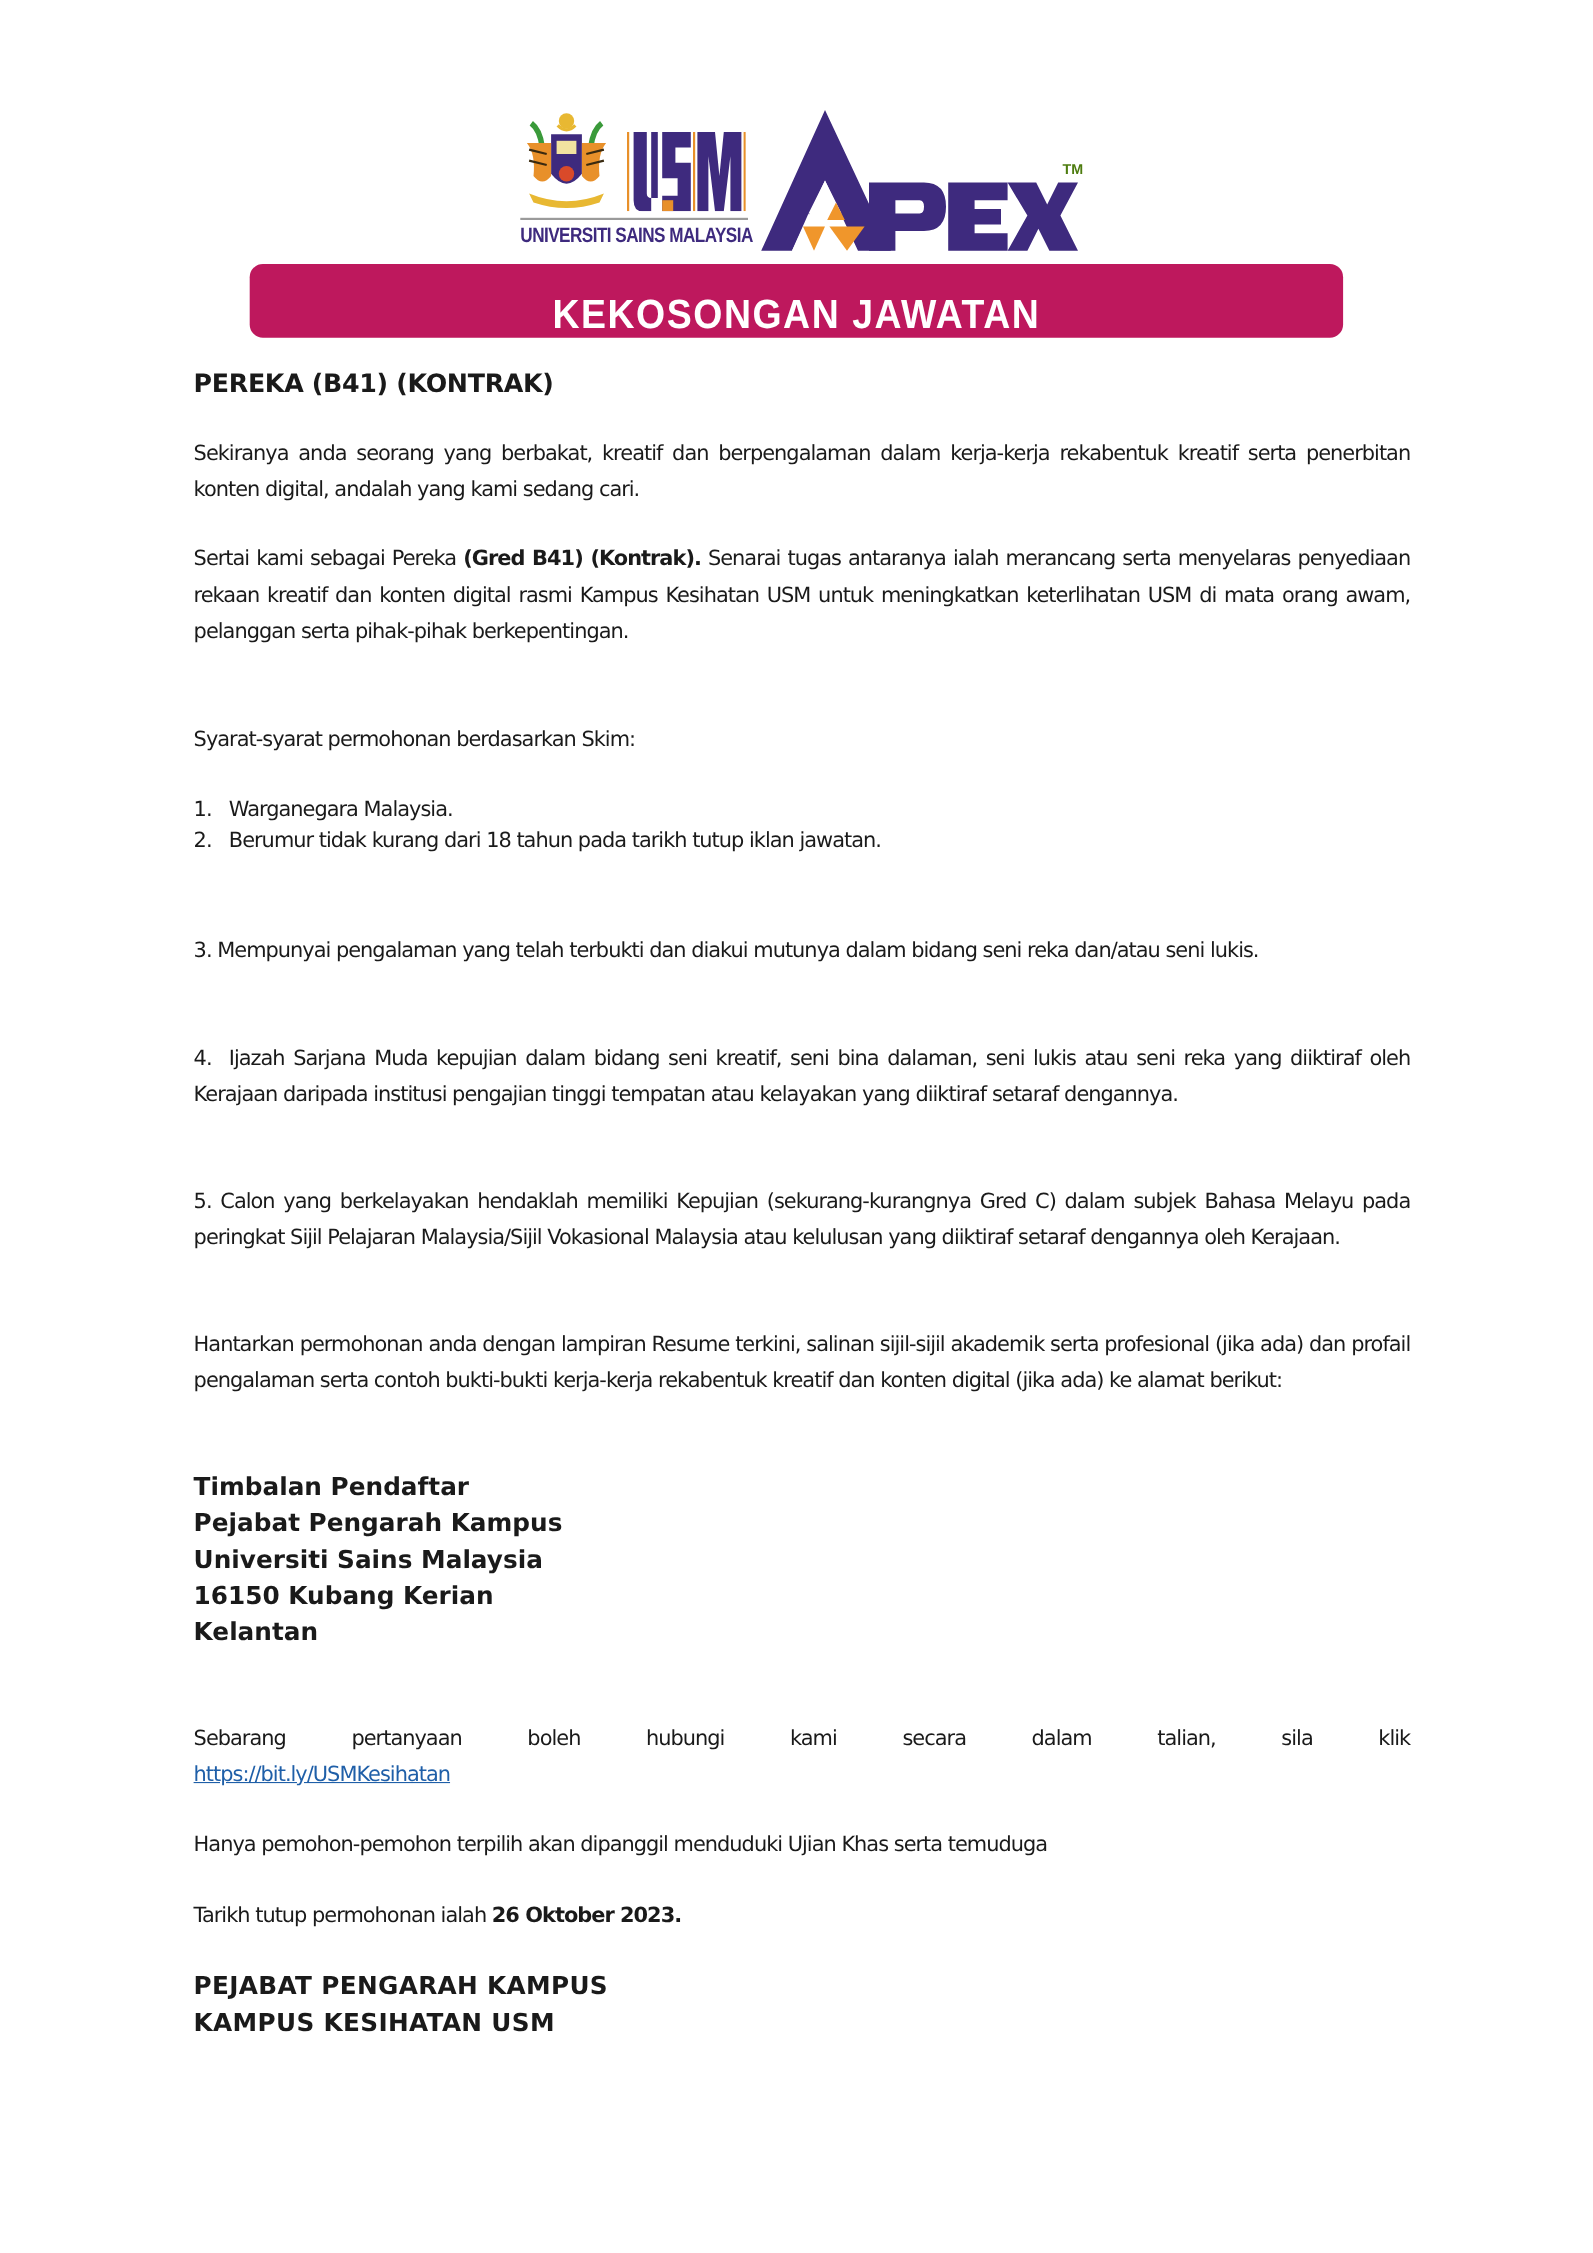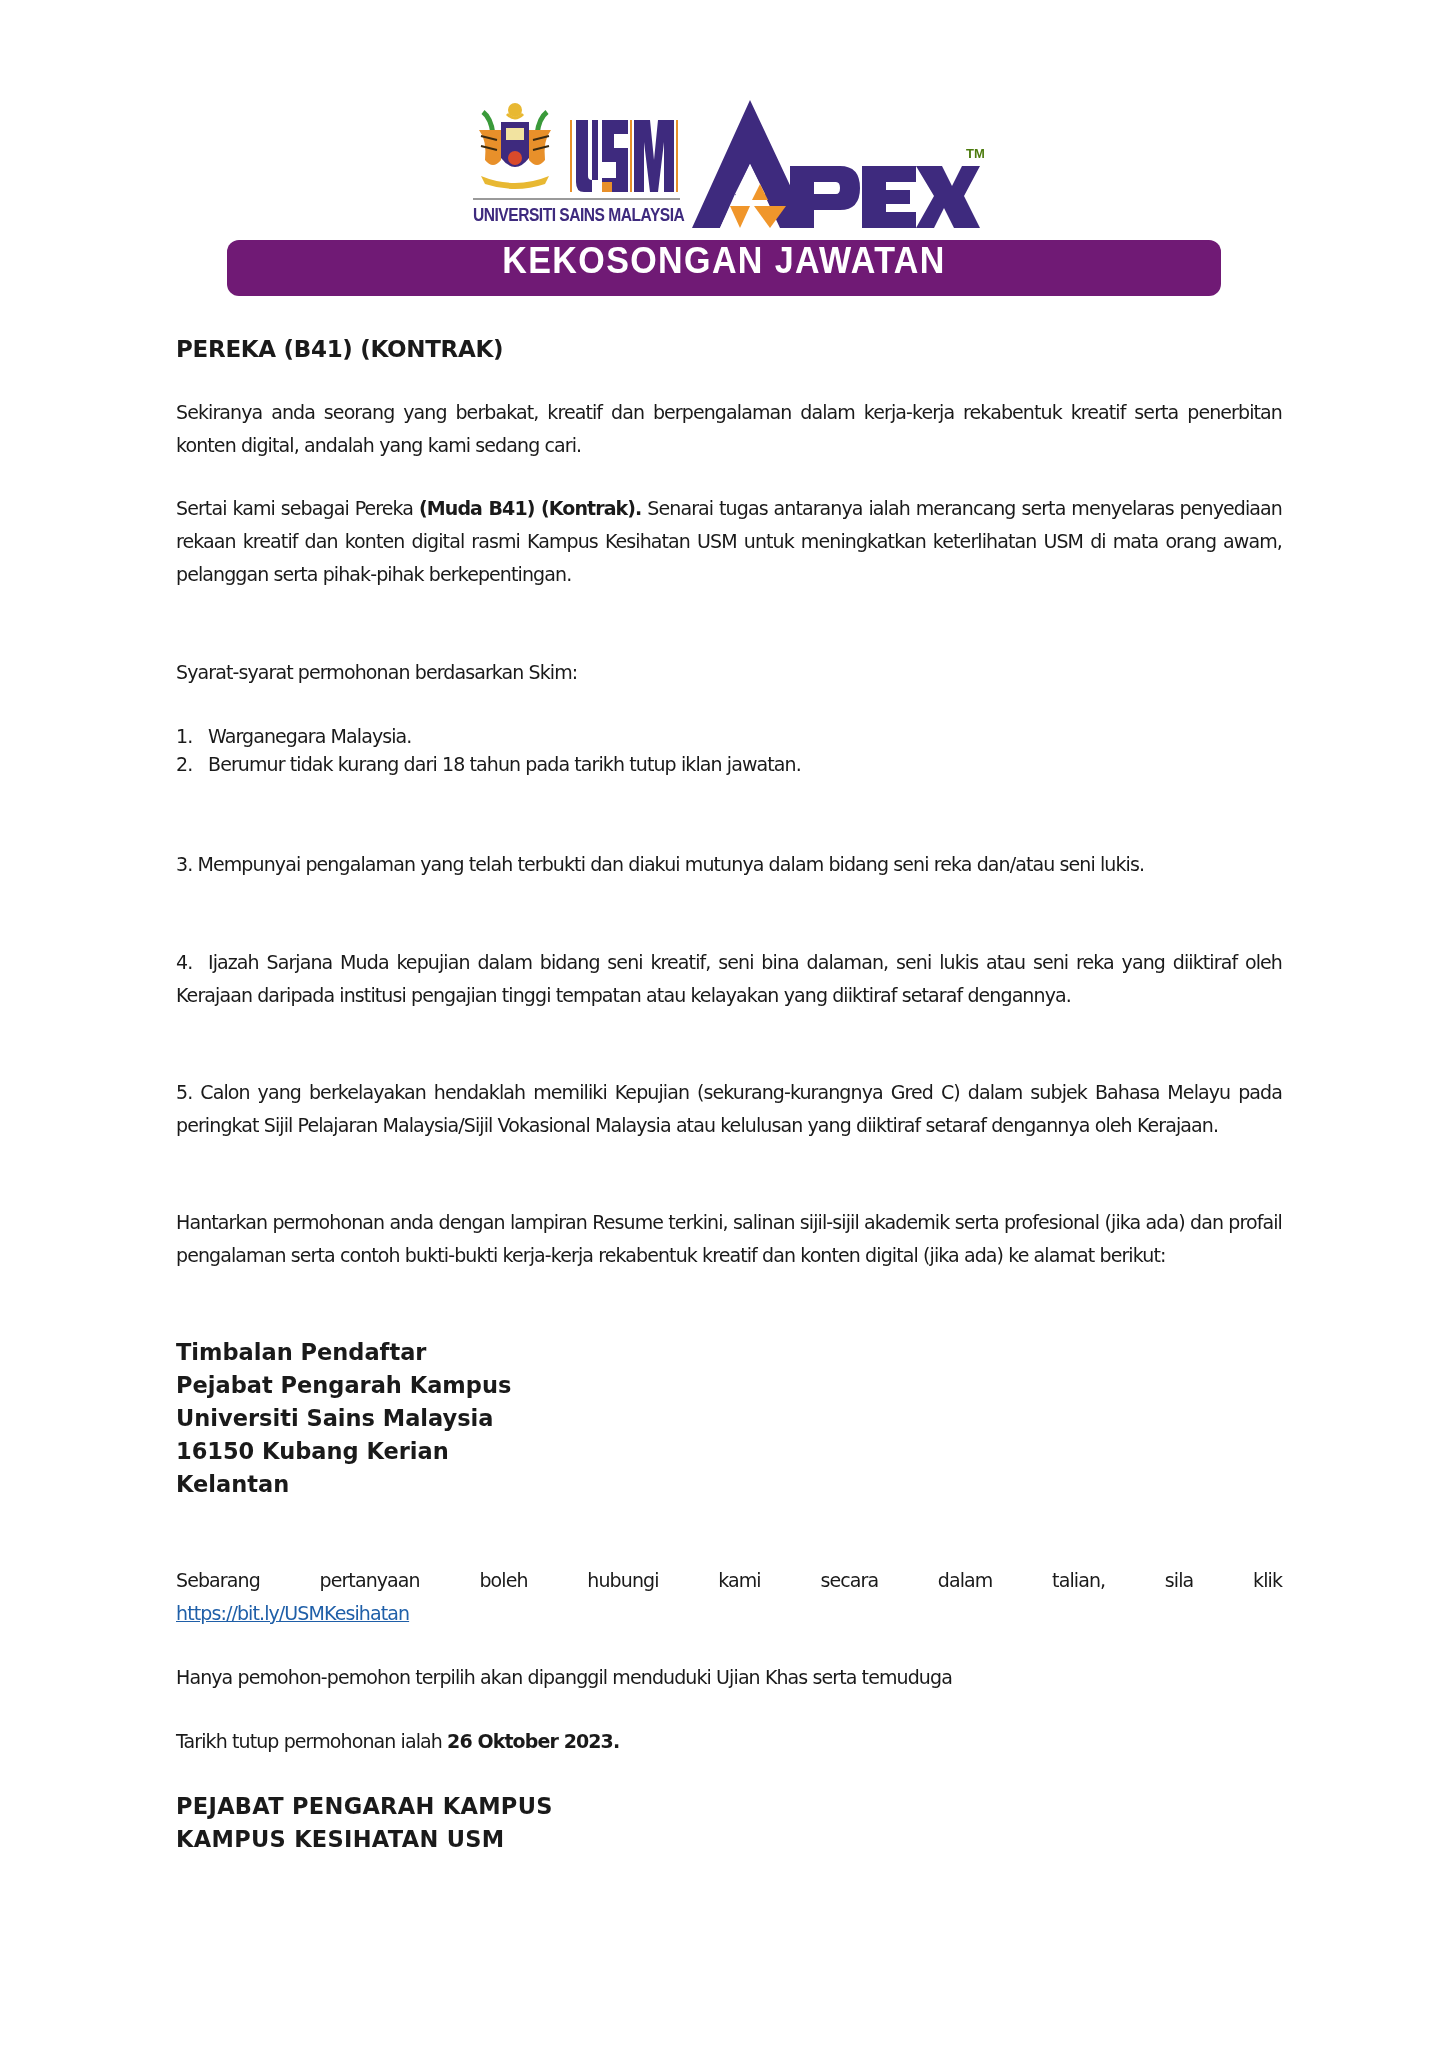--- a/index.html
+++ b/index.html
@@ -7,22 +7,22 @@
          font-family:"Liberation Sans", sans-serif; color:#1a1a1a; }
   .logo-area { position:absolute; left:470px; top:96px; width:520px; height:140px; }
   .crest { position:absolute; left:3px; top:4px; width:84px; height:92px; }
   .usm-mark { position:absolute; left:100px; top:24px; width:108px; height:72px; }
   .usm-rule { position:absolute; left:3px; top:102px; width:207px; height:2px; background:#9a9a9a; }
   .usm-name { position:absolute; left:3px; top:108px; width:210px; font-family:"Liberation Sans", sans-serif;
               font-weight:bold; font-size:19px; color:#3e2a7e; letter-spacing:-0.6px; white-space:nowrap;
               transform:scaleX(0.82); transform-origin:left center; }
   .apex { position:absolute; left:220px; top:0px; width:290px; height:136px; }
   .tm { position:absolute; left:496px; top:50px; font-size:13px; font-weight:bold; color:#4d7c0f; }
-  .banner { position:absolute; left:227px; top:240px; width:994px; height:56px; background:#701a75;
-            border-radius:12px; display:flex; align-items:flex-start; justify-content:center; }
+  .banner { position:absolute; left:227px; top:240px; width:994px; height:67px; background:#be185d;
+            border-radius:12px; display:flex; align-items:flex-end; justify-content:center; }
   .banner span { color:#ffffff; font-family:"Liberation Sans", sans-serif; font-weight:bold; font-size:37px;
                  letter-spacing:1.5px; transform:scaleX(0.92); display:inline-block; }
   .txt { position:absolute; left:176px; width:1106px; font-size:19px; line-height:33px;
          font-family:"DejaVu Sans", sans-serif; font-weight:normal; color:#1a1a1a; }
   .txt.cond { letter-spacing:-0.9px; }
   .j { text-align:justify; text-align-last:left; }
   .jall { text-align:justify; text-align-last:justify; }
   .b { font-weight:bold; }
   .heading { font-weight:bold; font-size:23px; letter-spacing:-0.3px; }
   .addr div { font-weight:bold; }
@@ -75,21 +75,21 @@
 <div class="banner">
   <span>KEKOSONGAN JAWATAN</span>
 </div>
 
 <div class="txt heading" style="top:333px;">PEREKA (B41) (KONTRAK)</div>
 
 <div class="txt cond jall" style="top:396px; height:33px; overflow:hidden;"></div>
 <div class="txt cond j" style="top:396px;">Sekiranya anda seorang yang berbakat, kreatif dan berpengalaman dalam kerja-kerja rekabentuk kreatif serta penerbitan konten digital, andalah yang kami sedang cari.</div>
 
 <div class="txt cond j" style="top:492px;">
-  <span>Sertai kami sebagai Pereka </span><span class="b">(Muda B41) (Kontrak).</span><span> Senarai tugas antaranya ialah merancang serta menyelaras penyediaan rekaan kreatif dan konten digital rasmi Kampus Kesihatan USM untuk meningkatkan keterlihatan USM di mata orang awam, pelanggan serta pihak-pihak berkepentingan.</span>
+  <span>Sertai kami sebagai Pereka </span><span class="b">(Gred B41) (Kontrak).</span><span> Senarai tugas antaranya ialah merancang serta menyelaras penyediaan rekaan kreatif dan konten digital rasmi Kampus Kesihatan USM untuk meningkatkan keterlihatan USM di mata orang awam, pelanggan serta pihak-pihak berkepentingan.</span>
 </div>
 
 <div class="txt cond" style="top:656px;">Syarat-syarat permohonan berdasarkan Skim:</div>
 
 <div class="txt cond" style="top:720px;">
   <span class="num">1.</span><span>Warganegara Malaysia.</span>
 </div>
 <div class="txt cond" style="top:748px;">
   <span class="num">2.</span><span>Berumur tidak kurang dari 18 tahun pada tarikh tutup iklan jawatan.</span>
 </div>

